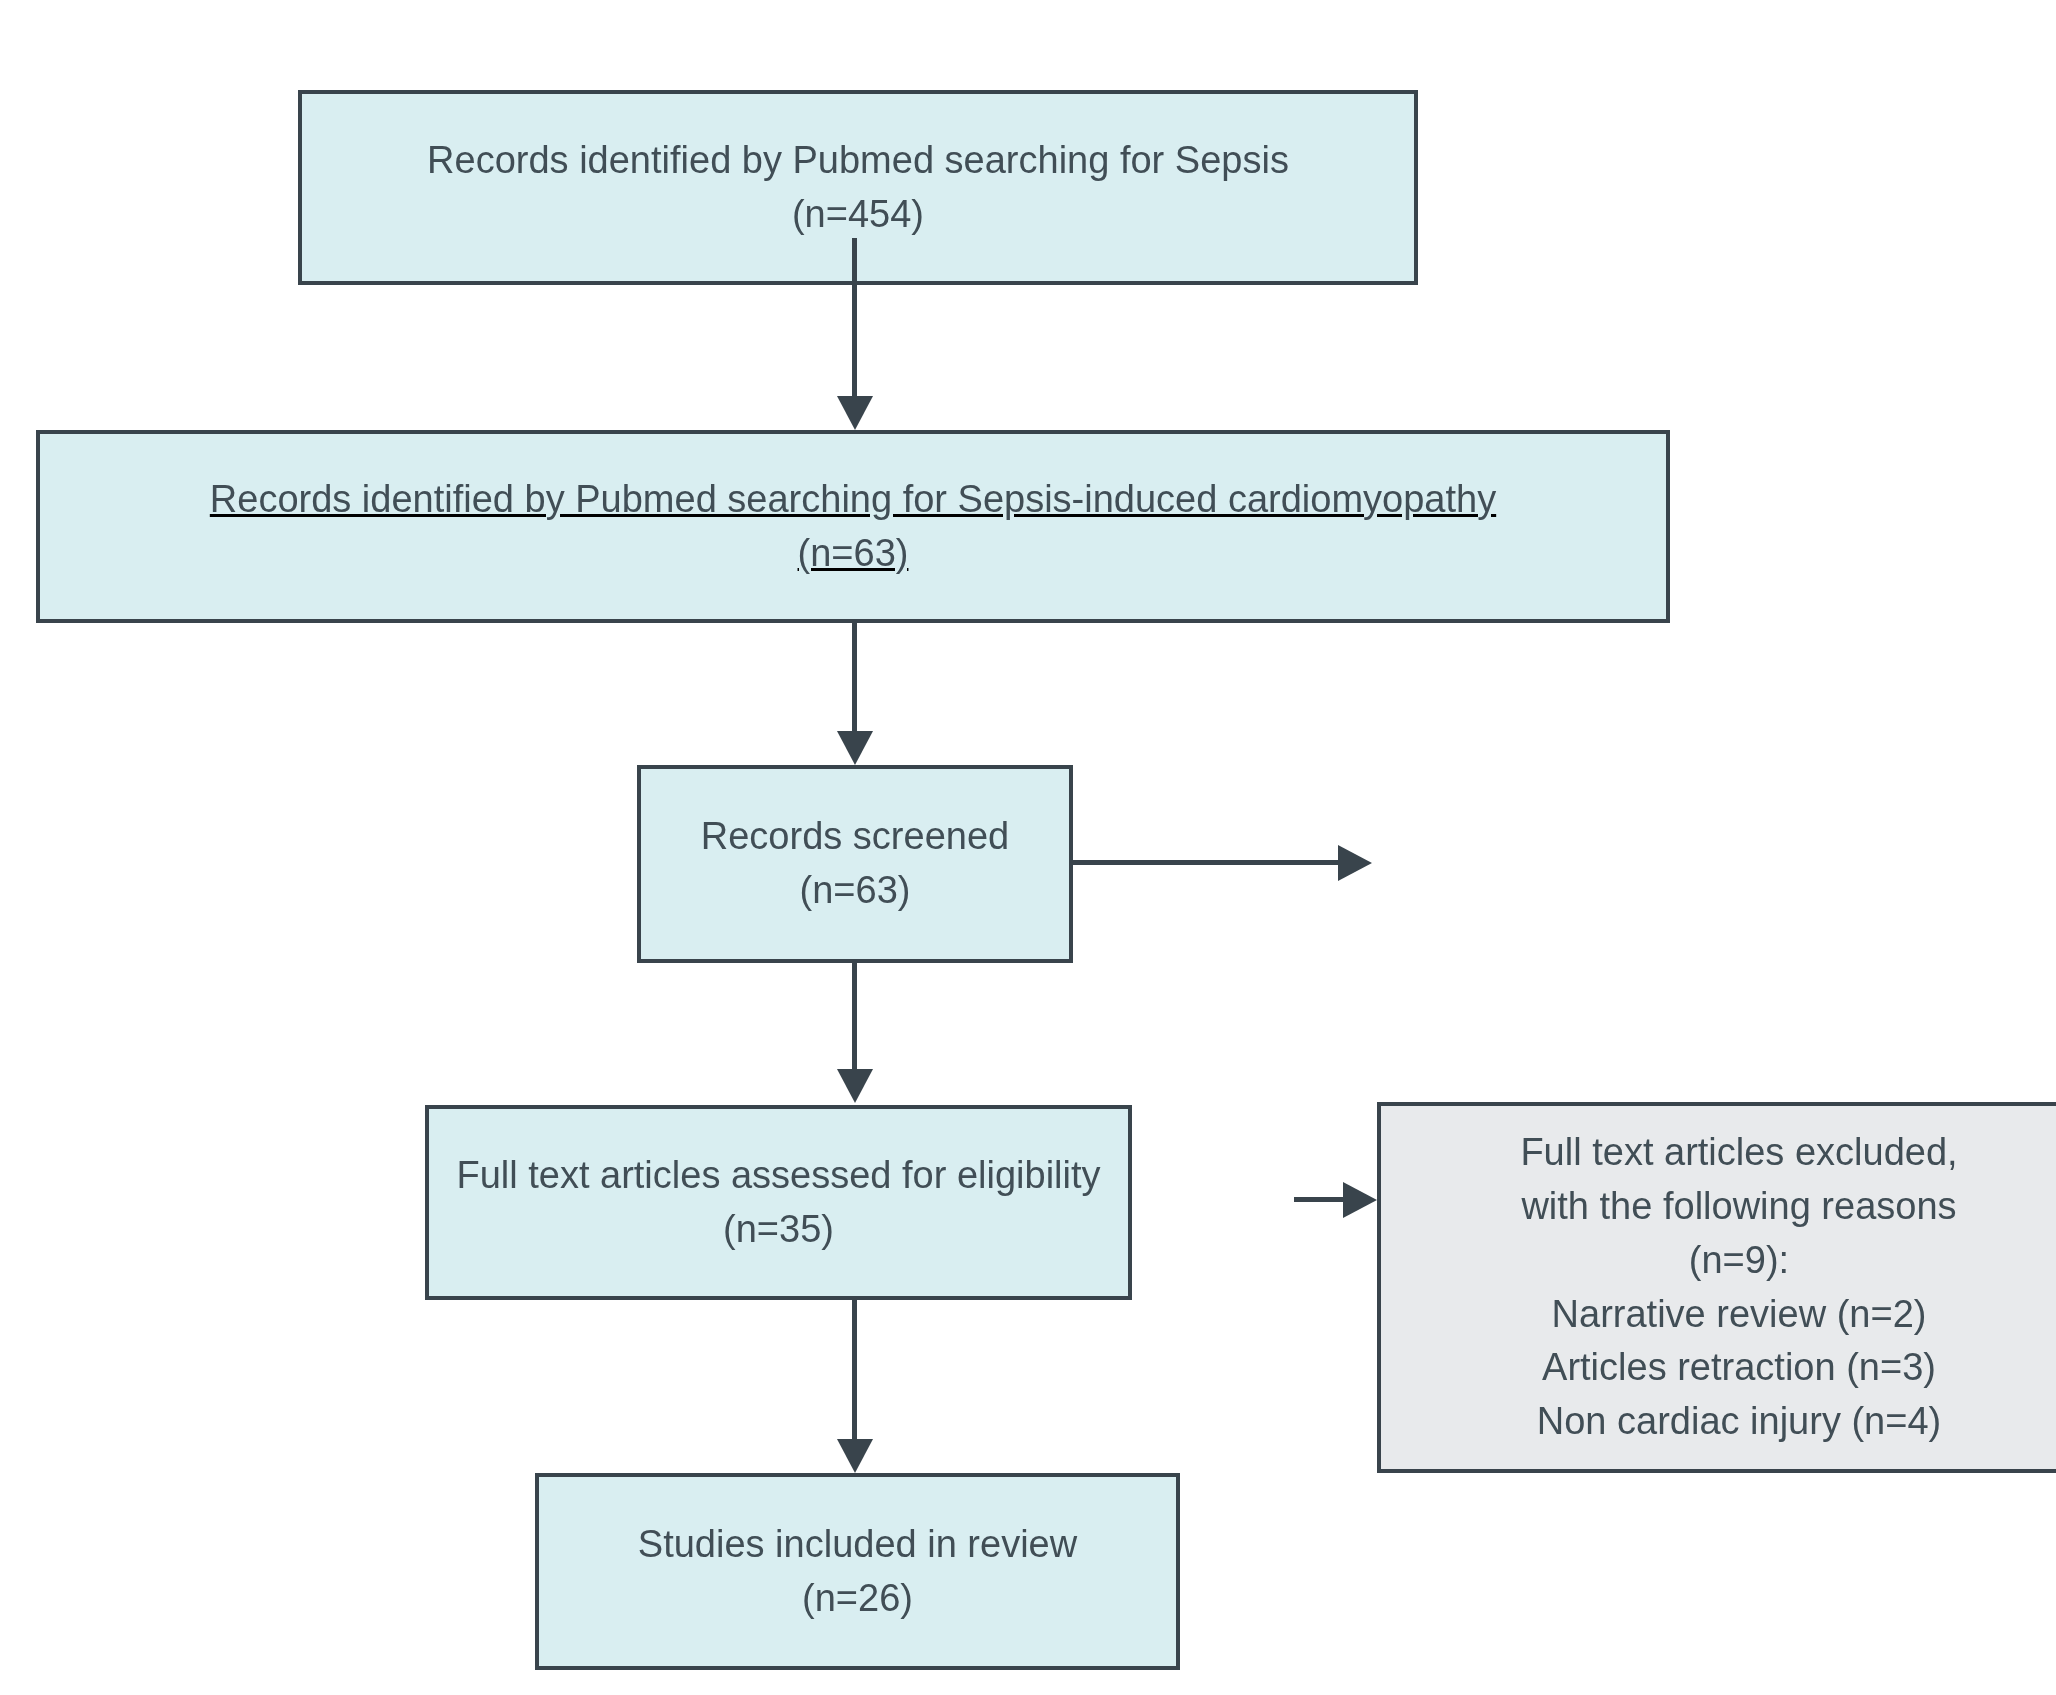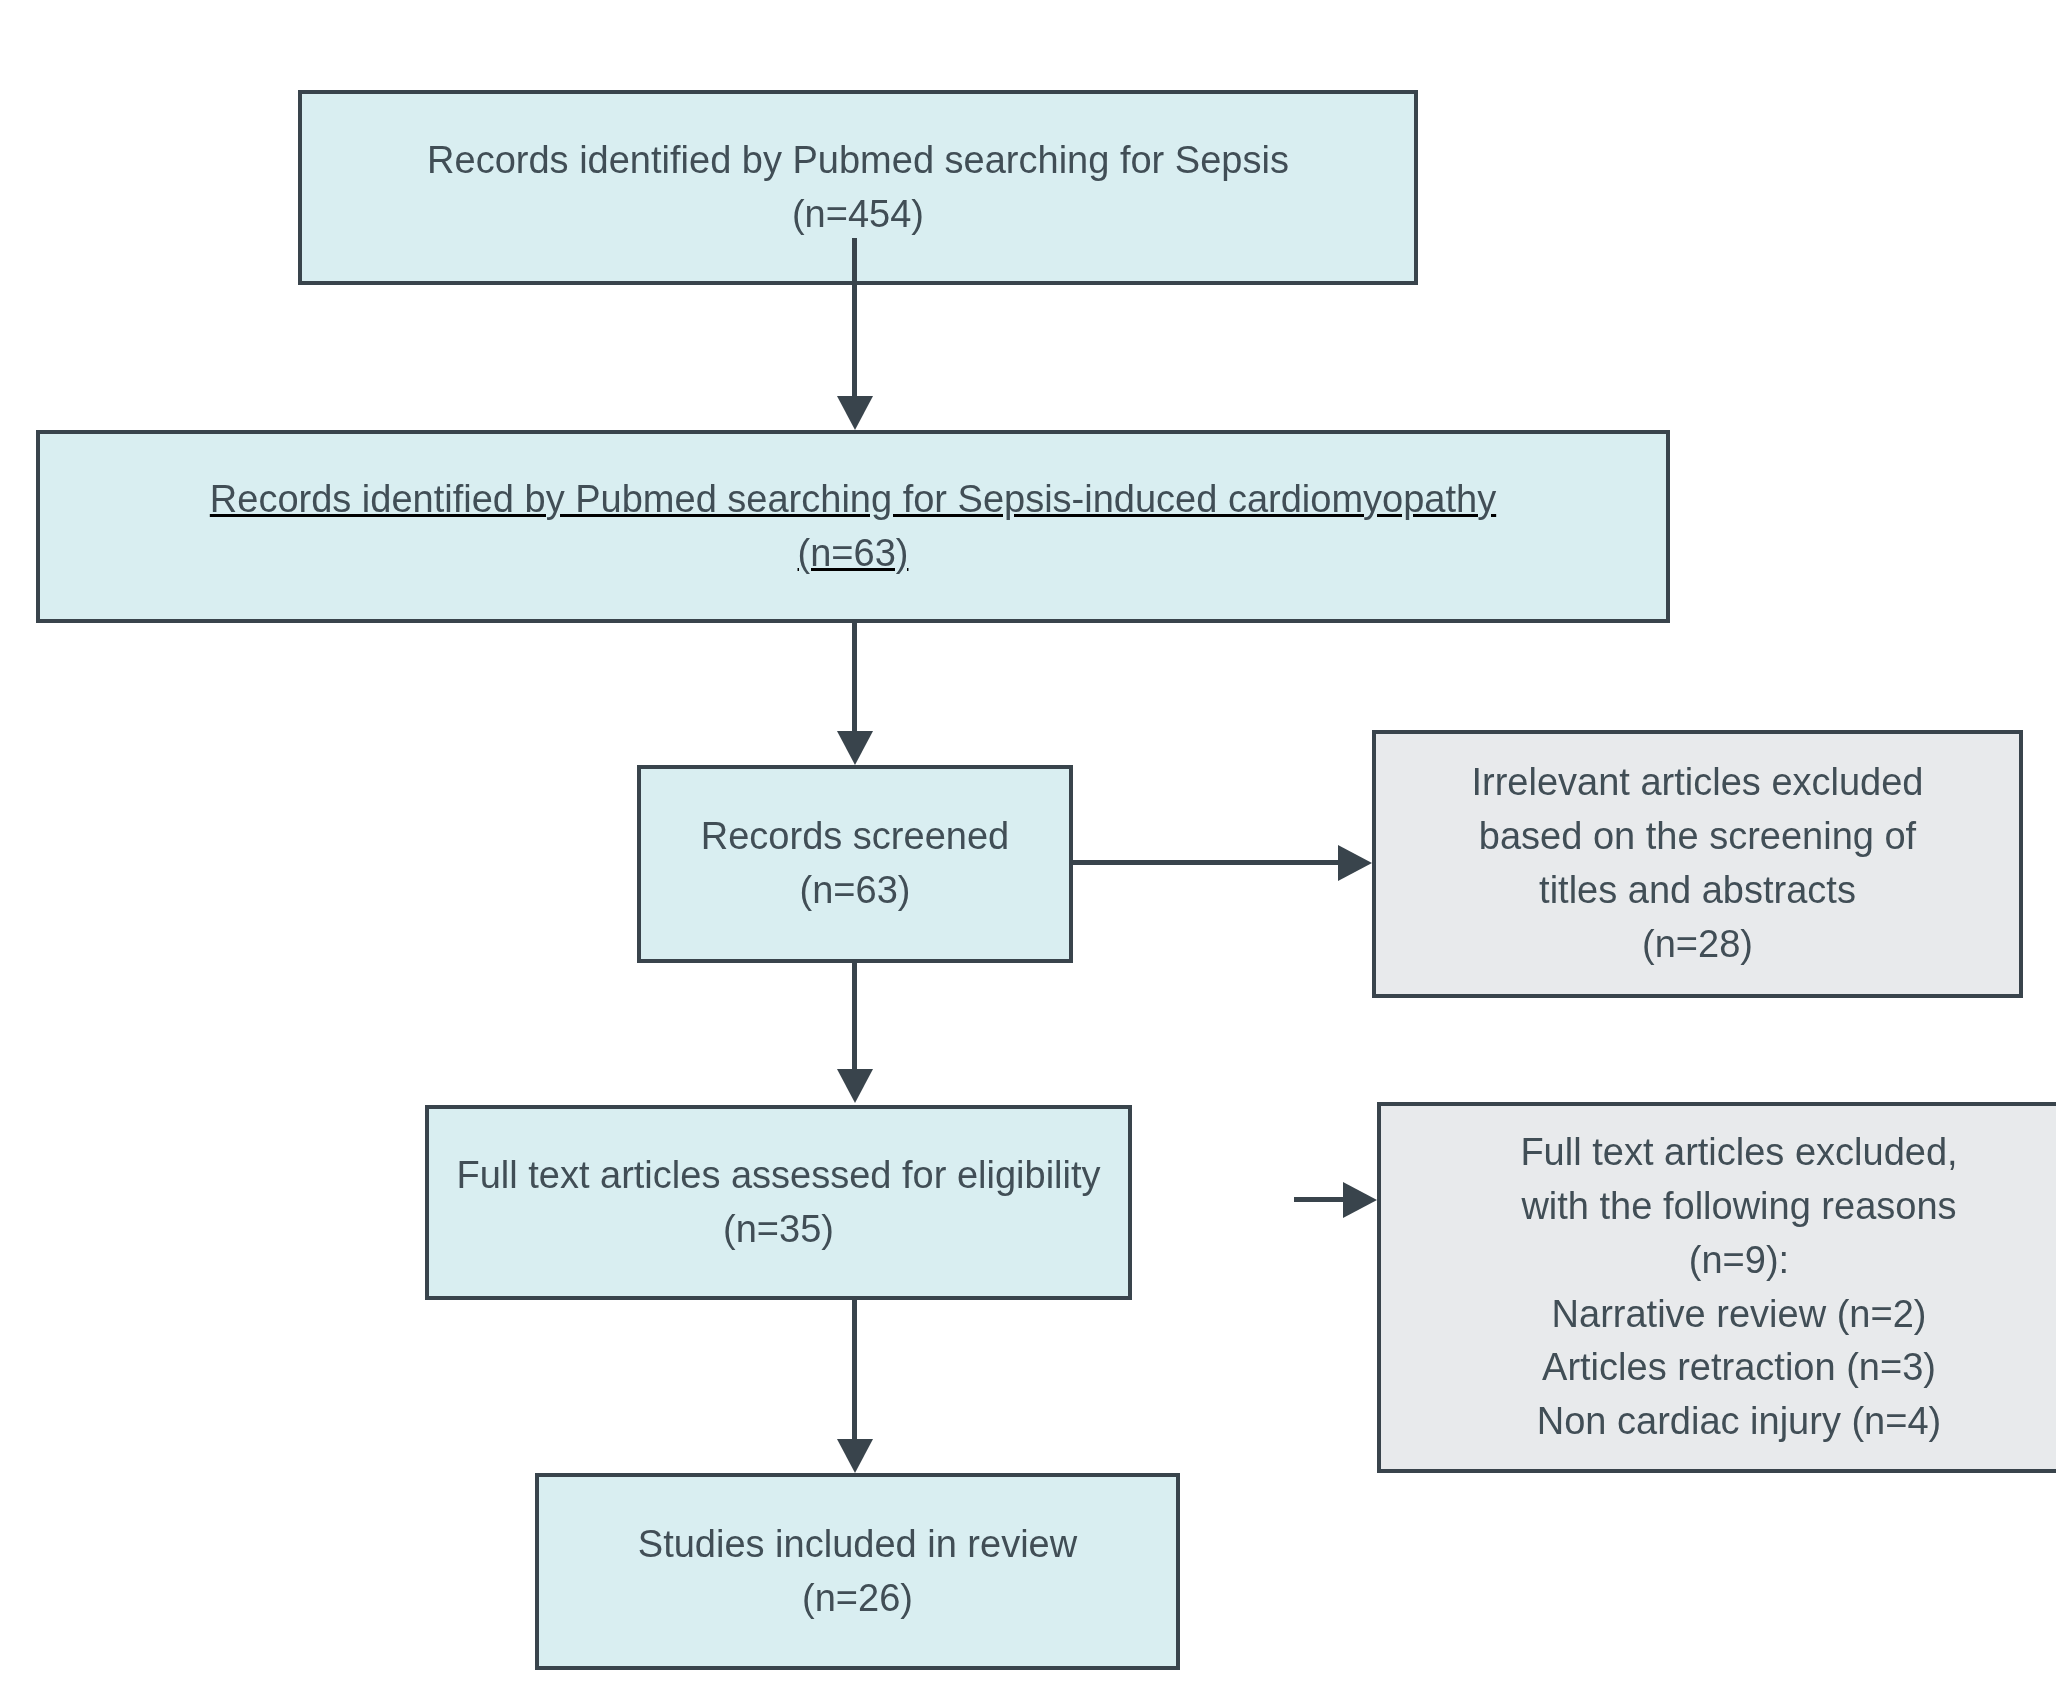--- a/index.html
+++ b/index.html
@@ -86,26 +86,20 @@
   <div class="head-down" style="left:837px; top:731px;"></div>
 
   <div class="node process" style="left:637px; top:765px; width:436px; height:198px;">
     <div class="node-text">Records screened
 (n=63)</div>
   </div>
 
   <div class="hline" style="left:1072px; top:860px; width:268px;"></div>
   <div class="head-right" style="left:1338px; top:845px;"></div>
 
-  <div class="node exclusion" style="left:1372px; top:730px; width:651px; height:268px;">
-    <div class="node-text">Irrelevant articles excluded
-based on the screening of
-titles and abstracts
-(n=28)</div>
-  </div>
 
   <div class="vline" style="left:852px; top:961px; height:110px;"></div>
   <div class="head-down" style="left:837px; top:1069px;"></div>
 
   <div class="node process" style="left:425px; top:1105px; width:707px; height:195px;">
     <div class="node-text">Full text articles assessed for eligibility
 (n=35)</div>
   </div>
 
   <div class="hline" style="left:1294px; top:1197px; width:51px;"></div>

